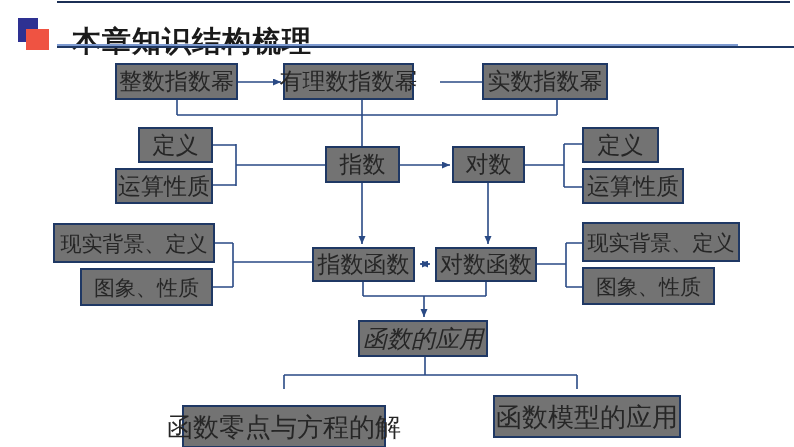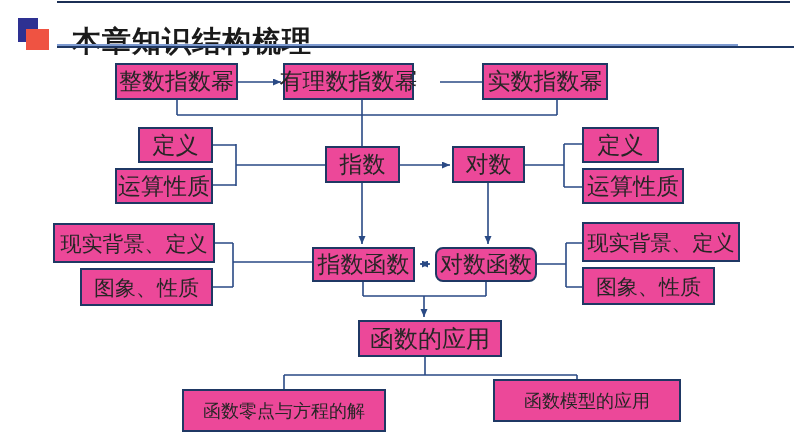--- a/index.html
+++ b/index.html
@@ -18,25 +18,25 @@
   .sq-red{position:absolute;left:26px;top:29px;width:23px;height:21px;background:#ef5342;}
   .title{
     position:absolute;left:60px;top:10px;margin:12px;font-size:29px;font-weight:bold;
     color:var(--title);letter-spacing:1px;white-space:nowrap;
   }
   .underline-light{position:absolute;left:57px;top:44px;width:681px;height:2px;background:#7d9ad0;}
   .underline-dark{position:absolute;left:57px;top:46px;width:737px;height:2px;background:#1f3864;}
   svg.wires{position:absolute;left:0;top:0;width:794px;height:447px;}
   .node{
     position:absolute;box-sizing:border-box;border:2px solid var(--box-border);
-    background:#ec4899;color:var(--text);display:flex;align-items:center;justify-content:center;
+    background:#737373;color:var(--text);display:flex;align-items:center;justify-content:center;
     font-size:23px;white-space:nowrap;line-height:1;text-align:right;
   }
   .fs21{font-size:21px;}
-  .fs22{font-size:18px;}
+  .fs22{font-size:26px;margin-top:16px;}
   .fs24{font-size:24px;}
 </style>
 </head>
 <body>
 
 <div id="stage">
 
   <div class="topline"></div>
   <div class="sq-blue"></div>
   <div class="sq-red"></div>
@@ -91,23 +91,23 @@
   <div class="node" style="left:325px;top:146px;width:75px;height:37px;">指数</div>
   <div class="node" style="left:452px;top:146px;width:73px;height:37px;">对数</div>
 
   <div class="node" style="left:582px;top:127px;width:77px;height:36px;">定义</div>
   <div class="node" style="left:582px;top:168px;width:102px;height:36px;">运算性质</div>
 
   <div class="node fs21" style="left:53px;top:223px;width:162px;height:40px;">现实背景、定义</div>
   <div class="node fs21" style="left:80px;top:268px;width:133px;height:38px;">图象、性质</div>
 
   <div class="node" style="left:312px;top:247px;width:103px;height:35px;">指数函数</div>
-  <div class="node" style="left:435px;top:247px;width:102px;height:35px;border-radius:8px;">对数函数</div>
+  <div class="node" style="left:435px;top:247px;width:102px;height:35px;">对数函数</div>
 
   <div class="node fs21" style="left:582px;top:222px;width:158px;height:40px;">现实背景、定义</div>
   <div class="node fs21" style="left:582px;top:267px;width:133px;height:38px;">图象、性质</div>
 
-  <div class="node fs24" style="left:358px;top:320px;width:144px;height:37px;">函数的应用</div>
+  <div class="node fs24" style="left:358px;top:320px;width:130px;height:37px;font-style:italic;">函数的应用</div>
 
   <div class="node fs22" style="left:182px;top:389px;width:204px;height:43px;">函数零点与方程的解</div>
   <div class="node fs22" style="left:493px;top:379px;width:188px;height:43px;">函数模型的应用</div>
 
 </div>
 
 </body></html>

